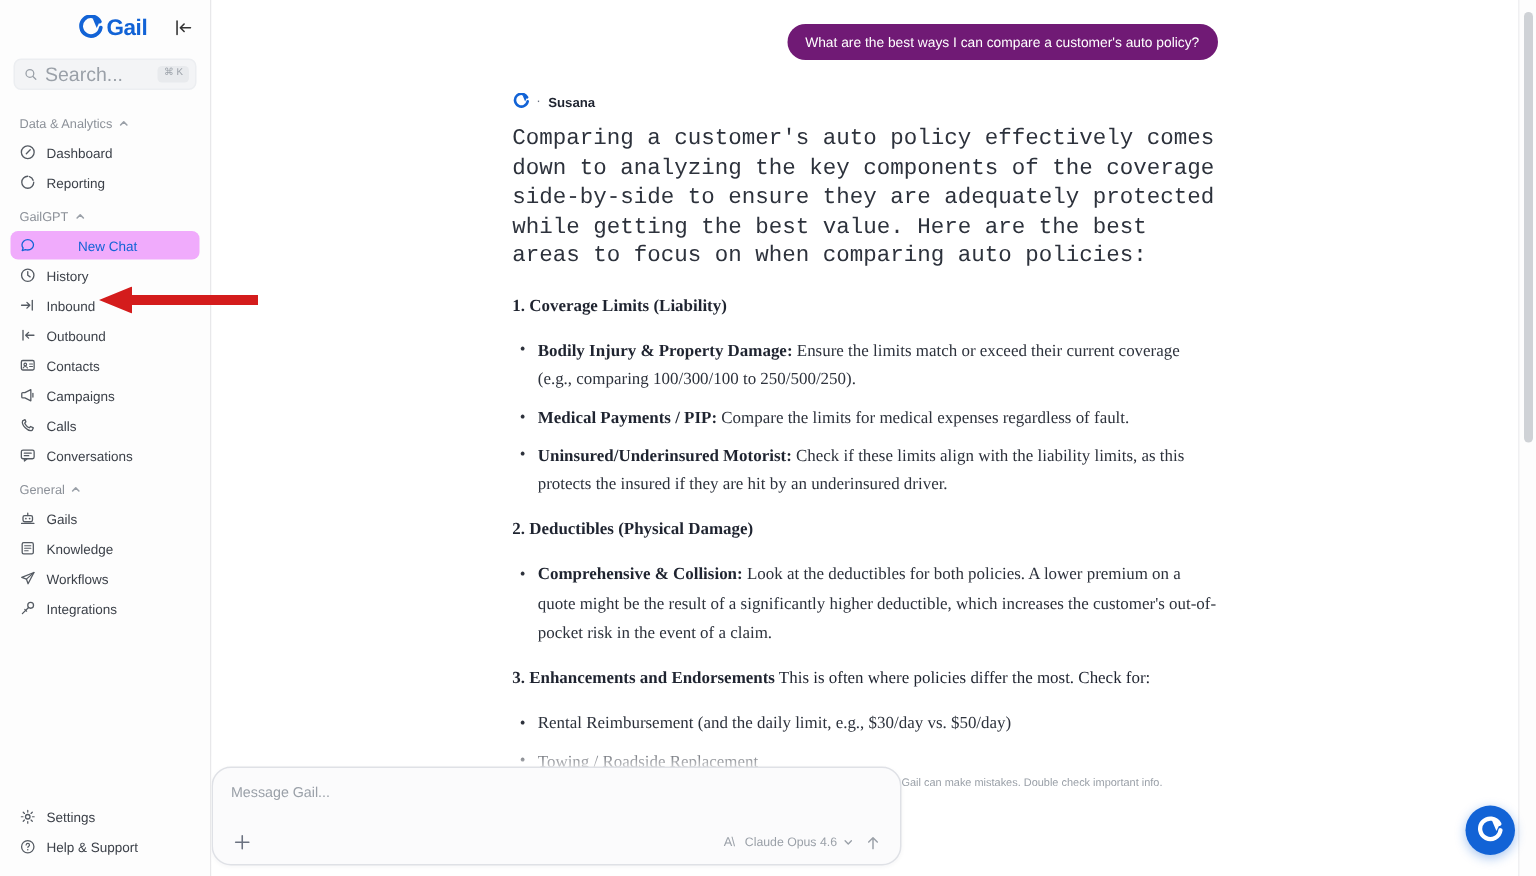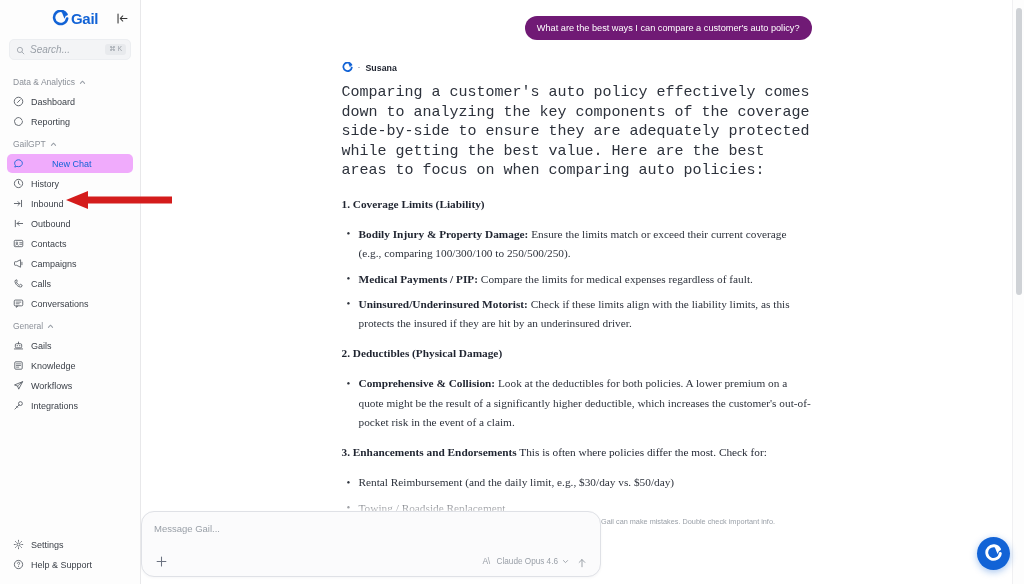--- a/index.html
+++ b/index.html
@@ -42,21 +42,21 @@
     height: 21px;
     background: #f3f4f6;
     border: 1px solid #eceef1;
     border-radius: 5px;
     display: flex; align-items: center;
     padding: 0 4px 0 6px;
     gap: 5px;
     cursor: text;
   }
   .search-box svg { width: 9px; height: 9px; color: #9aa0a8; flex: 0 0 9px; }
-  .search-ph { font-size: 10px; color: #9aa0a8; flex: 1; font-style: italic; }
+  .search-ph { font-size: 13px; color: #9aa0a8; flex: 1; }
   .kbd {
     font-size: 6.5px; color: #9aa0a8;
     background: #e8eaed; border-radius: 3px;
     padding: 2px 4px; line-height: 1;
     white-space: nowrap;
   }
 
   .nav { flex: 1; overflow: hidden; padding-top: 10px; }
   .nav-section-title {
     display: flex; align-items: center; gap: 4px;

